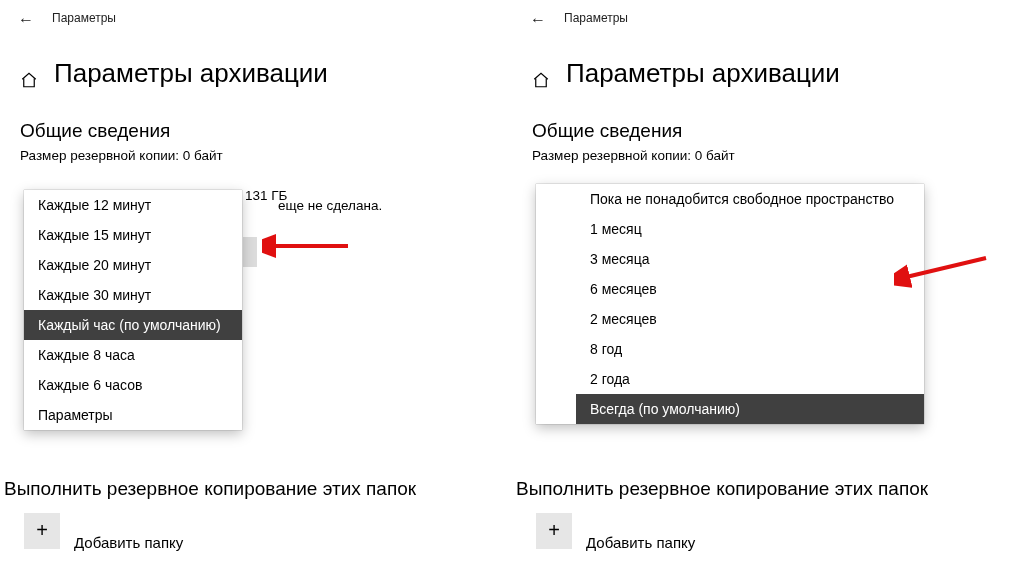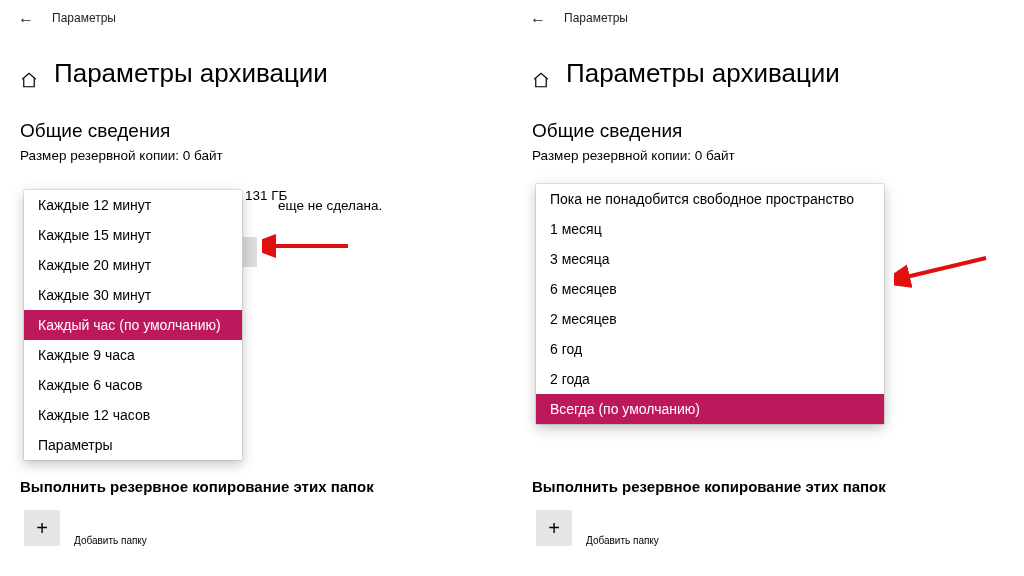--- a/index.html
+++ b/index.html
@@ -124,61 +124,62 @@
     box-shadow: 0 4px 12px rgba(0,0,0,0.25), 0 0 1px rgba(0,0,0,0.5);
     font-size: 14px;
     z-index: 10;
   }
   .dropdown .item {
     padding: 7px 14px;
     cursor: pointer;
     white-space: nowrap;
   }
   .dropdown .item.selected {
-    background: #be185d;
+    background: #404040;
     color: #fff;
   }
 
   .dropdown.freq {
     left: 24px;
     top: 190px;
     width: 218px;
   }
   .dropdown.keep {
     left: 24px;
     top: 184px;
     width: 348px;
+    padding-left: 40px;
   }
 
   
   .folders-header {
     position: absolute;
-    left: 20px;
-    font-size: 15px;
-    font-weight: 700;
+    left: 4px;
+    font-size: 19px;
+    font-weight: 400;
   }
   .add-row {
     position: absolute;
     left: 24px;
     display: flex;
     align-items: center;
     gap: 14px;
   }
   .plus-btn {
     width: 36px;
     height: 36px;
     background: #e6e6e6;
     display: flex;
     align-items: center;
     justify-content: center;
     font-size: 20px;
     font-weight: 300;
     cursor: pointer;
   }
-  .add-label { font-size: 10px; margin-top: 24px; }
+  .add-label { font-size: 15px; margin-top: 24px; }
 
   
   .arrow {
     position: absolute;
     pointer-events: none;
     z-index: 20;
   }
 </style>
 </head>
 <body>
@@ -210,23 +211,22 @@
     <div class="select-remnant"></div>
     <div class="stray-text-1"></div>
     <div class="stray-text-2"></div>
 
     <div class="dropdown freq" id="freq-dd">
         <div class="item">Каждые 12 минут</div>
         <div class="item">Каждые 15 минут</div>
         <div class="item">Каждые 20 минут</div>
         <div class="item">Каждые 30 минут</div>
         <div class="item selected">Каждый час (по умолчанию)</div>
-        <div class="item">Каждые 9 часа</div>
+        <div class="item">Каждые 8 часа</div>
         <div class="item">Каждые 6 часов</div>
-        <div class="item">Каждые 12 часов</div>
         <div class="item">Параметры</div>
       </div>
 
     <div class="folders-header" style="top:478px;">Выполнить резервное копирование этих папок</div>
     <div class="add-row" style="top:510px;">
       <div class="plus-btn">
         <span>+</span>
       </div>
       <span class="add-label">Добавить папку</span>
     </div>
@@ -261,21 +261,21 @@
 
     <div class="section-header">Общие сведения</div>
     <div class="size-line">Размер резервной копии: 0 байт</div>
 
     <div class="dropdown keep" id="keep-dd">
         <div class="item">Пока не понадобится свободное пространство</div>
         <div class="item">1 месяц</div>
         <div class="item">3 месяца</div>
         <div class="item">6 месяцев</div>
         <div class="item">2 месяцев</div>
-        <div class="item">6 год</div>
+        <div class="item">8 год</div>
         <div class="item">2 года</div>
         <div class="item selected">Всегда (по умолчанию)</div>
       </div>
 
     <div class="folders-header" style="top:478px;">Выполнить резервное копирование этих папок</div>
     <div class="add-row" style="top:510px;">
       <div class="plus-btn">
         <span>+</span>
       </div>
       <span class="add-label">Добавить папку</span>

